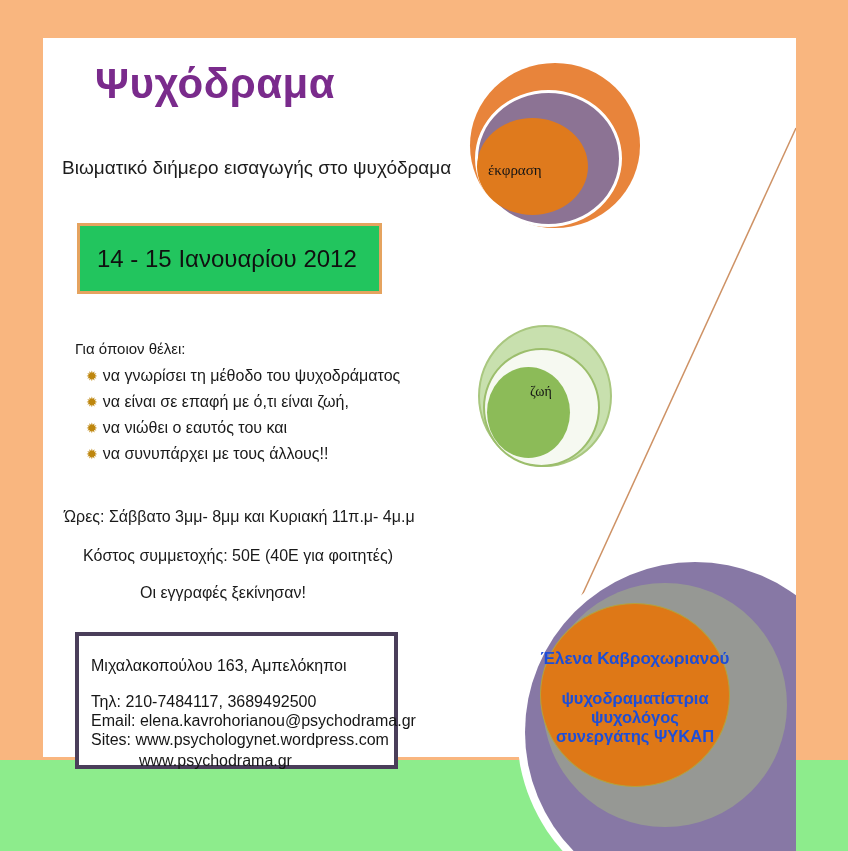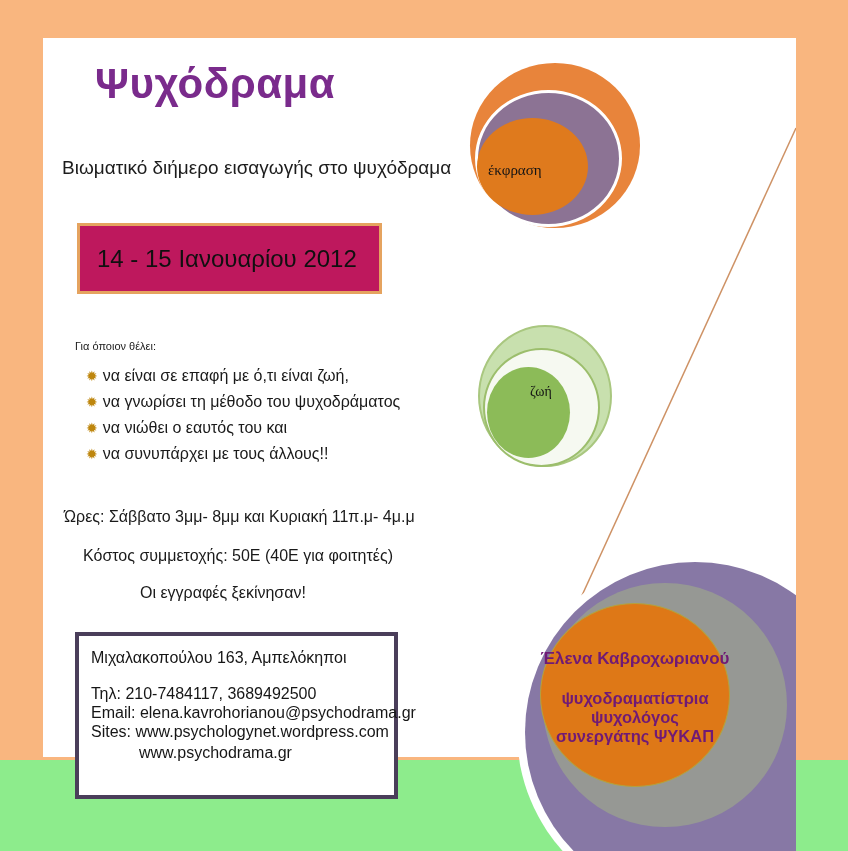--- a/index.html
+++ b/index.html
@@ -13,21 +13,21 @@
   .green-strip{left:0; top:760px; width:848px; height:91px; background:#8DEC8C;}
   .card{left:43px; top:38px; width:753px; height:719px; background:#FFFFFF;}
 
   
   .circle-clip{left:0; top:0; width:796px; height:851px; overflow:hidden;}
   .circle-clip .ring-white{left:517px; top:554px; width:356px; height:356px; border-radius:50%; background:#FFFFFF;}
   .circle-clip .c-purple{left:525px; top:562px; width:340px; height:340px; border-radius:50%; background:#8778A5;}
   .circle-clip .c-gray{left:543px; top:583px; width:244px; height:244px; border-radius:50%; background:#969894;}
   .circle-clip .c-orange{left:540px; top:603px; width:190px; height:184px; border-radius:50%;
       background:#DE7817; border:1px solid #b4a23e; box-sizing:border-box;}
-  .presenter-text{left:535px; top:650px; width:200px; text-align:center; font-weight:bold; color:#701a75;}
+  .presenter-text{left:535px; top:650px; width:200px; text-align:center; font-weight:bold; color:#1d4ed8;}
   .presenter-text .name{font-size:17px; line-height:18px;}
   .presenter-text .roles{margin-top:21px; font-size:16.5px; line-height:19px;}
 
   
   .exp-outer{left:470px; top:63px; width:170px; height:165px; border-radius:50%; background:#E8843B;}
   .exp-mid{left:475px; top:90px; width:147px; height:137px; border-radius:50%;
       background:#8C7394; border:3px solid #FFFFFF; box-sizing:border-box;}
   .exp-inner{left:477px; top:118px; width:111px; height:97px; border-radius:50%; background:#DF7A1D;}
   .exp-label{left:488px; top:138px; font-family:"Liberation Serif", serif; font-size:15px; color:#141414;margin-top:24px;}
 
@@ -36,34 +36,34 @@
       background:#C8E0AE; border:2px solid #A9C77F; box-sizing:border-box;}
   .life-mid{left:483px; top:348px; width:117px; height:119px; border-radius:50%;
       background:#F6F9F1; border:2px solid #9CBE6C; box-sizing:border-box;}
   .life-inner{left:487px; top:367px; width:83px; height:91px; border-radius:50%; background:#8CBB58;}
   .life-label{left:506px; top:384px; font-family:"Liberation Serif", serif; font-size:14px; color:#141414;margin-left:24px;}
 
   .title{left:95px; top:60px; font-size:42px; font-weight:bold; letter-spacing:0.5px; color:#7A2B8C;}
   .subtitle{left:62px; top:157px; font-size:19px; color:#1c1c1c;}
 
   .date-box{left:77px; top:223px; width:305px; height:71px; border:3px solid #E5A35F;
-      box-sizing:border-box; display:flex; align-items:center; background:#be185d;}
+      box-sizing:border-box; display:flex; align-items:center; background:#22c55e;}
   .date-box span{padding-left:17px; font-size:24px; color:#101010;}
 
-  .intro-lead{left:75px; top:340px; font-size:11px;}
+  .intro-lead{left:75px; top:340px; font-size:15px;}
   .bullet-list{left:86px; top:363px; list-style:none; margin:0; padding:0; font-size:16px;}
   .bullet-list li{line-height:25px;}
   .bullet-list .star{color:#BE860D; font-size:14px; margin-right:5px;}
 
   .hours{left:64px; top:508px; font-size:16px;}
   .cost{left:83px; top:547px; font-size:16px;}
   .registration{left:140px; top:584px; font-size:16px;}
 
-  .contact-box{left:75px; top:632px; width:323px; height:167px; border:4px solid #4A3E5A;
-      background:#FFFFFF; box-sizing:border-box; padding:12px 8px 6px 12px; font-size:16px; color:#161616;}
+  .contact-box{left:75px; top:632px; width:323px; height:137px; border:4px solid #4A3E5A;
+      background:#FFFFFF; box-sizing:border-box; padding:20px 8px 6px 12px; font-size:16px; color:#161616;}
   .contact-box .line{line-height:19px;}
   .contact-box .phone{margin-top:17px;}
   .contact-box .email{}
   .contact-box .sites1{margin-top:0;text-align:right;}
   .contact-box .sites2{margin-top:2px; padding-left:48px;}
 </style>
 </head>
 <body>
 
 <div class="page">
@@ -102,24 +102,24 @@
   <div class="abs title nowrap">Ψυχόδραμα</div>
   <div class="abs subtitle nowrap">Βιωματικό διήμερο εισαγωγής στο ψυχόδραμα</div>
 
   <div class="abs date-box">
     <span class="nowrap">14 - 15 Ιανουαρίου 2012</span>
   </div>
 
   <div class="abs intro-lead nowrap">Για όποιον θέλει:</div>
   <ul class="abs bullet-list">
     <li>
-      <span class="star">✹</span><span class="nowrap">να είναι σε επαφή με ό,τι είναι ζωή,</span>
+      <span class="star">✹</span><span class="nowrap">να γνωρίσει τη μέθοδο του ψυχοδράματος</span>
     </li>
     <li>
-      <span class="star">✹</span><span class="nowrap">να γνωρίσει τη μέθοδο του ψυχοδράματος</span>
+      <span class="star">✹</span><span class="nowrap">να είναι σε επαφή με ό,τι είναι ζωή,</span>
     </li>
     <li>
       <span class="star">✹</span><span class="nowrap">να νιώθει ο εαυτός του και</span>
     </li>
     <li>
       <span class="star">✹</span><span class="nowrap">να συνυπάρχει με τους άλλους!!</span>
     </li>
   </ul>
 
   <div class="abs hours nowrap">Ώρες: Σάββατο 3μμ- 8μμ και Κυριακή 11π.μ- 4μ.μ</div>

